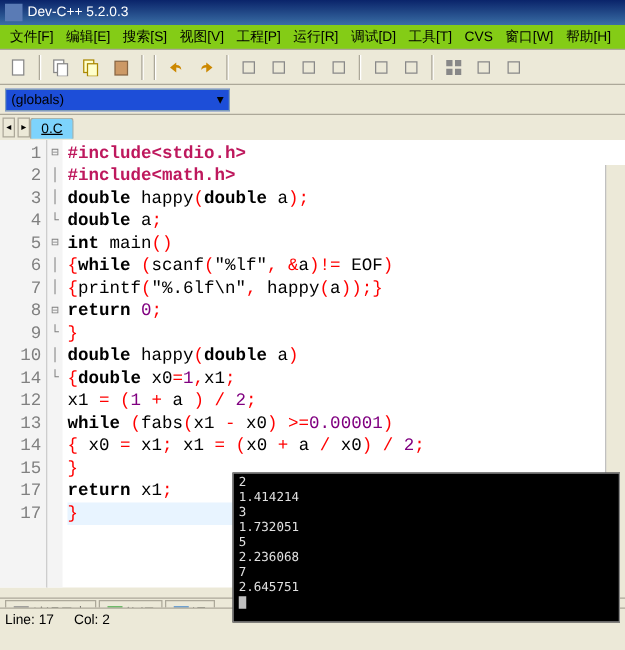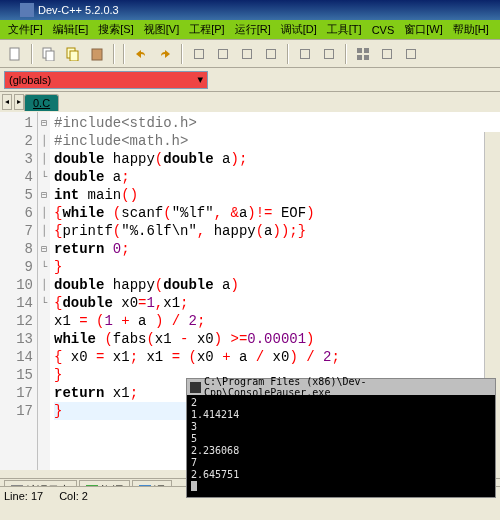--- a/index.html
+++ b/index.html
@@ -1,36 +1,36 @@
 <!DOCTYPE html>
 <html><head>
 <meta charset="utf-8">
 <style>
 * { margin: 0; padding: 0; box-sizing: border-box; }
 body { font-family: Tahoma, Arial, sans-serif; font-size: 11px; background: #ece9d8; width: 500px; height: 520px; overflow: hidden; position: relative; }
-.titlebar { background: linear-gradient(#0a246a, #3a6ea5); color: #fff; height: 20px; display: flex; align-items: center; padding: 0 20px; }
+.titlebar { background: linear-gradient(#0a246a, #3a6ea5); color: #fff; height: 20px; display: flex; align-items: center; padding: 0 4px; }
 .titleicon { width: 14px; height: 14px; background: #5a7bb5; margin-right: 4px; display: inline-block; }
 .titletext { font-size: 11px; }
 .menubar { background: #84cc16; height: 20px; display: flex; align-items: center; padding: 0 4px; border-bottom: 1px solid #aca899; }
 .menuitem { padding: 2px 4px; margin-right: 2px; cursor: default; }
 .toolbar { background: #ece9d8; height: 28px; display: flex; align-items: center; padding: 0 4px; border-bottom: 1px solid #aca899; gap: 2px; }
 .tbtn { width: 22px; height: 22px; border: 1px solid #ece9d8; display: inline-flex; align-items: center; justify-content: center; cursor: pointer; }
 .sep { width: 2px; height: 20px; border-left: 1px solid #aca899; border-right: 1px solid #fff; margin: 0 3px; }
 .combobar { background: #ece9d8; height: 24px; display: flex; align-items: center; padding: 2px 4px; border-bottom: 1px solid #aca899; }
-.combo { border: 1px solid #7f9db9; background: #ef4444; height: 18px; width: 204px; padding: 0 4px; display: flex; align-items: center; justify-content: space-between; text-align: right; }
+.combo { border: 1px solid #7f9db9; background: #1d4ed8; height: 18px; width: 180px; padding: 0 4px; display: flex; align-items: center; justify-content: space-between; text-align: right; }
 .tabstrip { background: #ece9d8; height: 20px; display: flex; align-items: center; padding-left: 24px; }
 .tabstrip-arrows { position: absolute; left: 2px; display: flex; gap: 2px; }
 .arrowbtn { width: 10px; height: 16px; background: #ece9d8; border: 1px solid #aca899; font-size: 8px; text-align: center; line-height: 14px; }
-.tab { padding: 2px 8px; background: #0f766e; border: 1px solid #aca899; border-bottom: none; border-radius: 3px 3px 0 0; margin-right: 2px; text-decoration: underline; }
+.tab { padding: 2px 8px; background: #7dd3fc; border: 1px solid #aca899; border-bottom: none; border-radius: 3px 3px 0 0; margin-right: 2px; text-decoration: underline; }
 .editor { display: flex; background: #fff; height: 358px; position: relative; }
 .gutter { width: 38px; background: #f4f4f4; border-right: 1px solid #c0c0c0; text-align: right; padding-right: 4px; font-family: Consolas, 'Courier New', monospace; font-size: 14px; color: #808080; line-height: 18px; padding-top: 2px; }
 .foldcol { width: 12px; background: #f4f4f4; font-family: monospace; font-size: 10px; color: #808080; line-height: 18px; padding-top: 2px; text-align: center; }
 .code { flex: 1; font-family: Consolas, 'Courier New', monospace; font-size: 14px; line-height: 18px; padding-top: 2px; padding-left: 4px; white-space: pre; overflow: hidden; }
 .kw { color: #000; font-weight: bold; }
-.pre { color: #737373; }
+.pre { color: #be185d; font-weight: bold; }
 .num { color: #800080; }
 .str { color: #000; }
 .sym { color: #ff0000; }
 .cursor-line { background: #e8f4ff; display: block; }
 .console { position: absolute; left: 186px; top: 378px; width: 310px; height: 120px; border: 1px solid #888; background: #000; color: #e0e0e0; font-family: 'Lucida Console', monospace; font-size: 10px; z-index: 10; }
 .console-title { background: #bfbfbf; color: #000; height: 16px; display: flex; align-items: center; padding: 0 3px; gap: 3px; }
 .console-icon { width: 11px; height: 11px; background: #333; display: inline-block; }
 .console-body { padding: 2px 4px; line-height: 12px; }
 .console-body div { height: 12px; }
 .cursor-blk { background: #c0c0c0; width: 6px; height: 10px; display: inline-block; }
@@ -189,28 +189,25 @@
       <div>└</div>
       <div>│</div>
       <div>└</div>
     </div>
   <div class="code" id="code"><div><span class="pre">#include&lt;stdio.h&gt;</span></div><div><span class="pre">#include&lt;math.h&gt;</span></div><div><span class="kw">double</span><span> happy</span><span class="sym">(</span><span class="kw">double</span><span> a</span><span class="sym">);</span></div><div><span class="kw">double</span><span> a</span><span class="sym">;</span></div><div><span class="kw">int</span><span> main</span><span class="sym">()</span></div><div><span class="sym">{</span><span class="kw">while</span><span> </span><span class="sym">(</span><span>scanf</span><span class="sym">(</span><span class="str">"%lf"</span><span class="sym">, &amp;</span><span>a</span><span class="sym">)!= </span><span>EOF</span><span class="sym">)</span></div><div><span class="sym">{</span><span>printf</span><span class="sym">(</span><span class="str">"%.6lf\n"</span><span class="sym">, </span><span>happy</span><span class="sym">(</span><span>a</span><span class="sym">));}</span></div><div><span class="kw">return</span><span> </span><span class="num">0</span><span class="sym">;</span></div><div><span class="sym">}</span></div><div><span class="kw">double</span><span> happy</span><span class="sym">(</span><span class="kw">double</span><span> a</span><span class="sym">)</span></div><div><span class="sym">{</span><span class="kw">double</span><span> x0</span><span class="sym">=</span><span class="num">1</span><span class="sym">,</span><span>x1</span><span class="sym">;</span></div><div><span>x1 </span><span class="sym">= (</span><span class="num">1</span><span class="sym"> + </span><span>a </span><span class="sym">) / </span><span class="num">2</span><span class="sym">;</span></div><div><span class="kw">while</span><span> </span><span class="sym">(</span><span>fabs</span><span class="sym">(</span><span>x1 </span><span class="sym">- </span><span>x0</span><span class="sym">) &gt;=</span><span class="num">0.00001</span><span class="sym">)</span></div><div><span class="sym">{ </span><span>x0 </span><span class="sym">= </span><span>x1</span><span class="sym">; </span><span>x1 </span><span class="sym">= (</span><span>x0 </span><span class="sym">+ </span><span>a </span><span class="sym">/ </span><span>x0</span><span class="sym">) / </span><span class="num">2</span><span class="sym">;</span></div><div><span class="sym">}</span></div><div><span class="kw">return</span><span> x1</span><span class="sym">;</span></div><div class="cursor-line"><span class="sym">}</span></div></div>
 </div>
 
 <div class="scrollv"></div>
 
 <div class="console">
-  <div class="console-title">
-    <span class="console-icon"></span>
-    <span>C:\Program Files (x86)\Dev-Cpp\ConsolePauser.exe</span>
-  </div>
   <div class="console-body" id="console-out">
       <div>2</div>
       <div>1.414214</div>
       <div>3</div>
+      <div>1.732051</div>
       <div>5</div>
       <div>2.236068</div>
       <div>7</div>
       <div>2.645751</div>
       <div><span class="cursor-blk"></span></div>
     </div>
 </div>
 
 <div class="bottombar" id="bottombar">
     <div class="bottom-tab">

